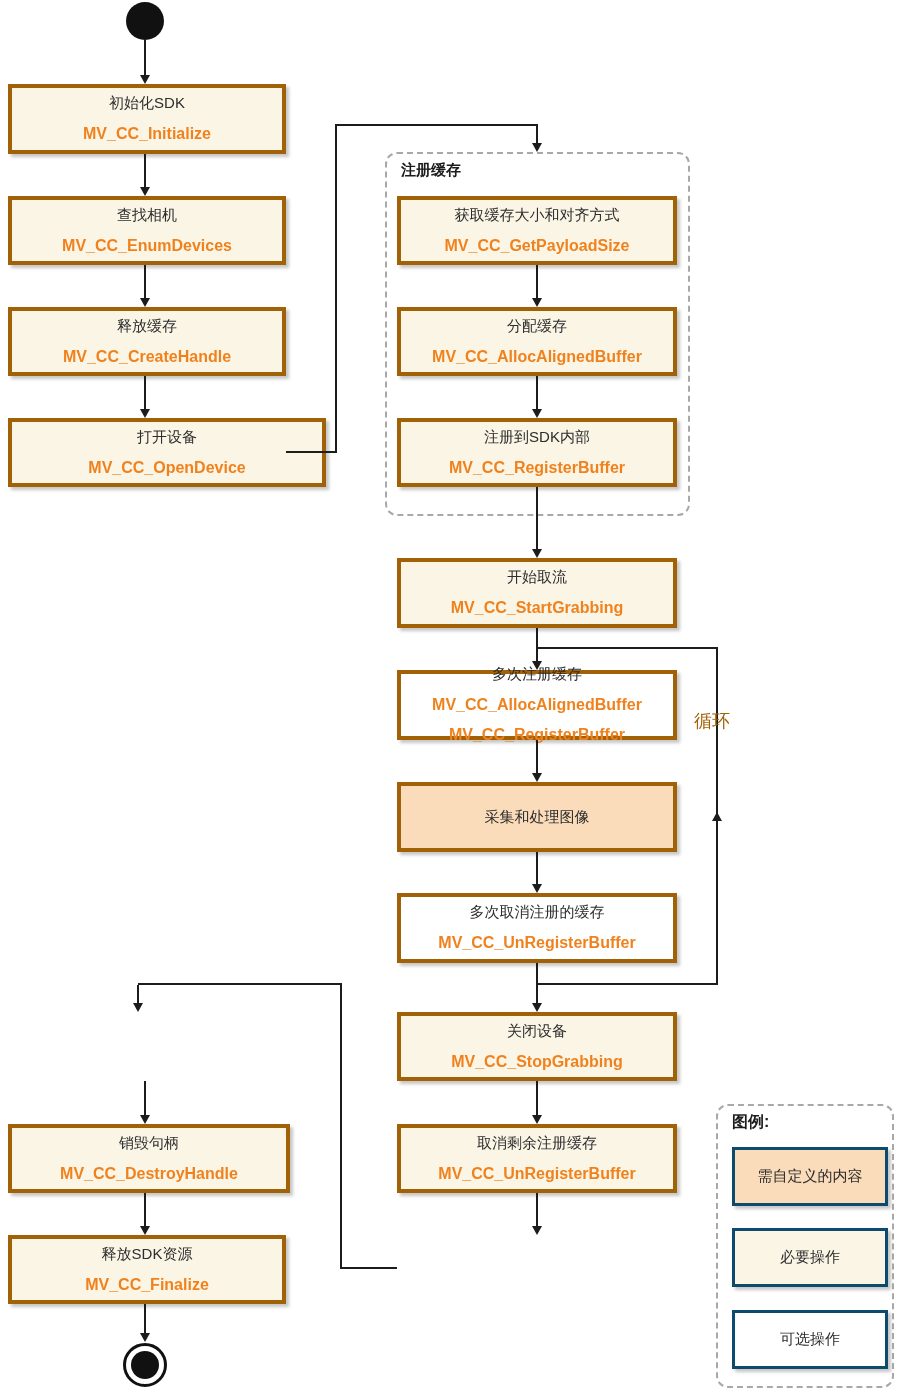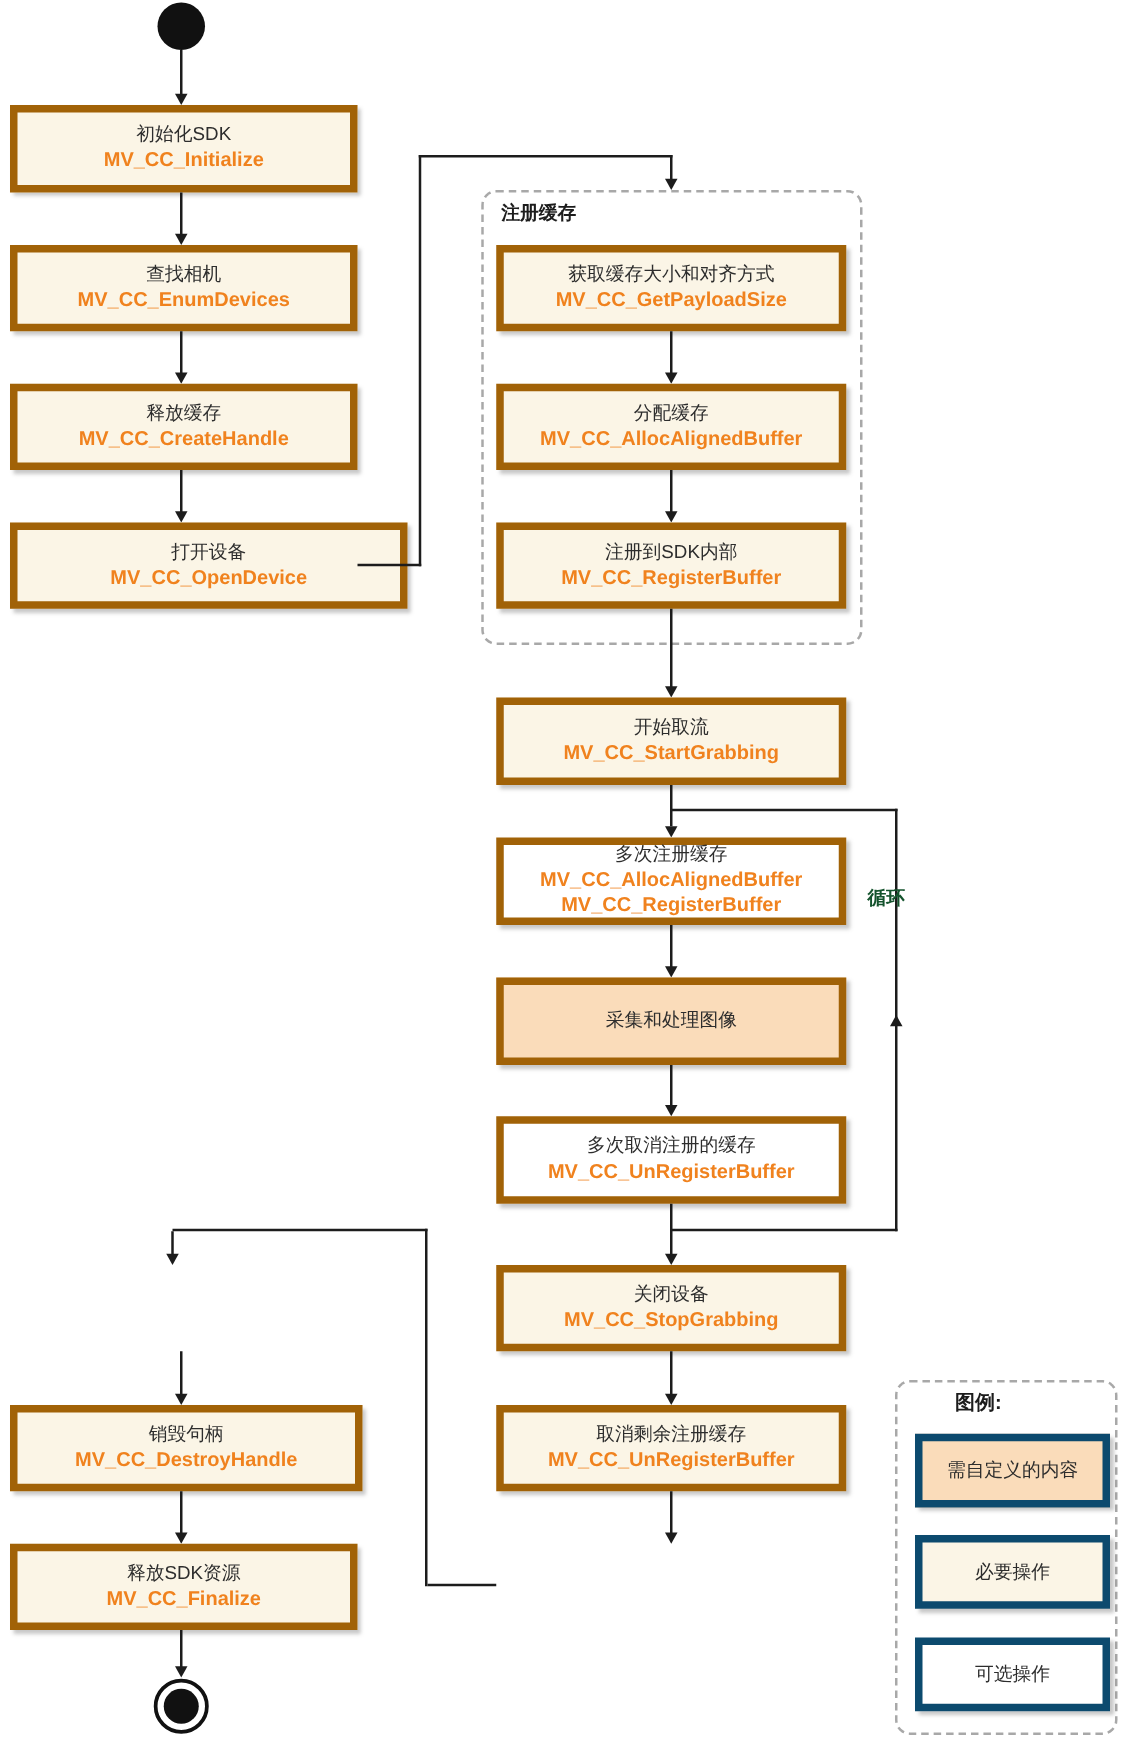--- a/index.html
+++ b/index.html
@@ -2,47 +2,47 @@
 <html><head>
 <meta charset="utf-8">
 <style>
   html,body{margin:0;padding:0;background:#ffffff;}
   #canvas{
     position:relative;width:901px;height:1390px;background:#ffffff;
     font-family:"Liberation Sans","DejaVu Sans",sans-serif;overflow:hidden;
   }
   .node{
     position:absolute;box-sizing:border-box;
-    border:6px solid #a16207;background:#FBF5E6;
+    border:4px solid #a16207;background:#FBF5E6;
     box-shadow:3px 3px 3px rgba(130,130,130,.45);
     display:flex;flex-direction:column;align-items:center;justify-content:center;
-    text-align:center;gap:2px;padding:18px;
+    text-align:center;gap:12px;padding:18px;
   }
   .node.white{background:#ffffff;}
   .node.peach{background:#FADCBA;}
   .node .t{font-size:15px;color:#2d2d2d;line-height:1.25;}
   .node .f{font-size:16px;font-weight:bold;color:#F0821E;line-height:1.15;}
   .grp{
     position:absolute;box-sizing:border-box;
     border:2px dashed #a8a8a8;border-radius:12px;background:transparent;
   }
   .grp-label{position:absolute;font-size:15px;font-weight:bold;color:#1c1c1c;}
   .line{position:absolute;background:#1c1c1c;}
   .h{height:2px;} .v{width:2px;}
   .arr{position:absolute;width:0;height:0;
     border-left:5px solid transparent;border-right:5px solid transparent;
     border-top:9px solid #1c1c1c;}
   .arr.up{border-top:none;border-bottom:9px solid #1c1c1c;}
   .disc{position:absolute;background:#111;border-radius:50%;}
   .end-outer{position:absolute;box-sizing:border-box;border:3px solid #111;
     border-radius:50%;background:#fff;}
-  .loop-label{position:absolute;font-size:15px;font-weight:bold;color:#14532d;}
-  .legend-title{position:absolute;font-size:16px;font-weight:bold;color:#1c1c1c;margin-left:32px;}
+  .loop-label{position:absolute;font-size:18px;font-weight:normal;color:#a16207;}
+  .legend-title{position:absolute;font-size:16px;font-weight:bold;color:#1c1c1c;}
   .legend-item{
-    position:absolute;box-sizing:border-box;border:6px solid #0c4a6e;
+    position:absolute;box-sizing:border-box;border:3px solid #0c4a6e;
     background:#FBF5E6;box-shadow:3px 3px 3px rgba(130,130,130,.45);
     display:flex;align-items:center;justify-content:center;
     font-size:15px;color:#2d2d2d;text-align:center;
   }
   .legend-item.peach{background:#FADCBA;}
   .legend-item.white{background:#ffffff;}
 </style>
 </head>
 <body>
 

